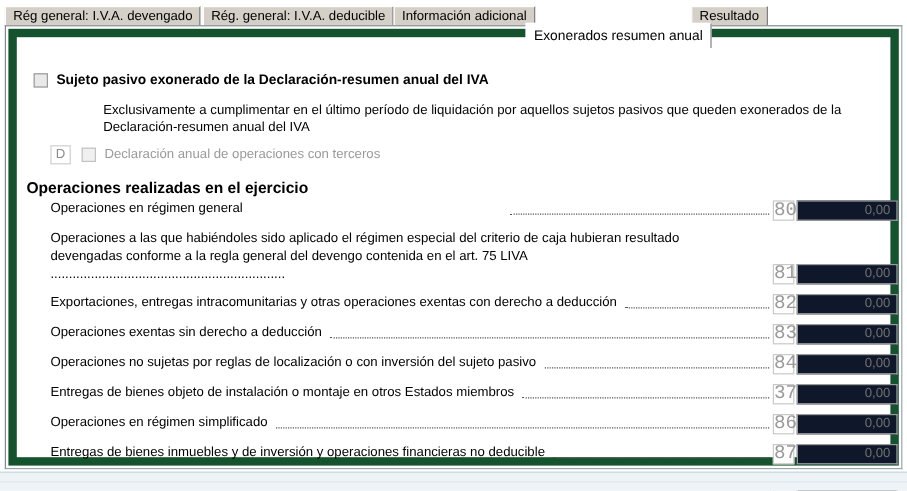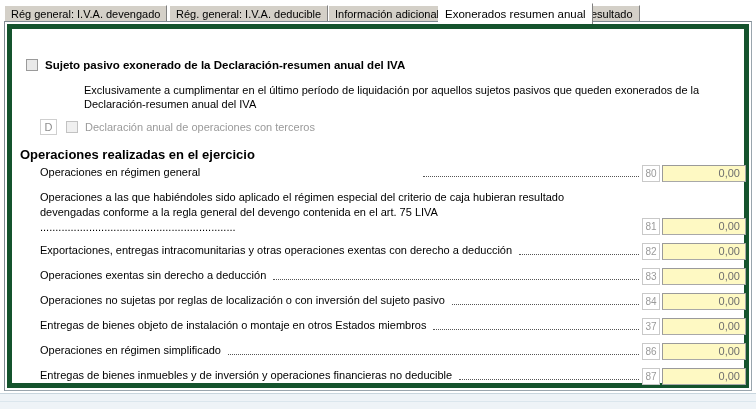--- a/index.html
+++ b/index.html
@@ -69,21 +69,21 @@
     border-bottom: none;
     border-top-color: #ffffff;
     border-left-color: #ffffff;
     box-sizing: border-box;
     font-size: 11px;
     color: #000000;
     white-space: nowrap;
     cursor: default;
   }
   .tab.active {
-    top: 0px;
+    top: 16px;
     height: 21px;
     line-height: 20px;
     background: #ffffff;
     border: 1px solid #808080;
     border-bottom: none;
     border-top-color: #ffffff;
     border-left-color: #ffffff;
     z-index: 5;
     font-size: 11.5px;
   }
@@ -100,21 +100,21 @@
     border-left-color: #7f8a92;
     background: #ffffff;
     box-sizing: border-box;
   }
   .panel-inner {
     position: absolute;
     left: 2px;
     top: 2px;
     right: 2px;
     bottom: 2px;
-    border: 5px solid #14532d;
+    border: 7px solid #14532d;
     background: #ffffff;
     box-sizing: border-box;
   }
 
   
   .cb-row {
     position: absolute;
     left: 14px;
     top: 30px;
     display: flex;
@@ -225,34 +225,35 @@
     margin: 0 3px 2px 3px;
     min-width: 8px;
   }
   .num-box {
     flex: 0 0 auto;
     width: 18px;
     height: 17px;
     border: 1px solid #c9c9c9;
     background: #ffffff;
     color: #9a9a9a;
-    font-size: 10px;
+    font-size: 16px;
     line-height: 15px;
     text-align: center;
     box-sizing: border-box;
     margin-right: 2px;
+    font-family: Liberation Mono, monospace;
   }
   .val-box {
     flex: 0 0 auto;
     width: 84px;
     height: 17px;
     border: 1px solid #a8a8a8;
     border-top-color: #9a9a9a;
     border-left-color: #9a9a9a;
-    background: #fef9c3;
+    background: #0f172a;
     color: #6e6e6e;
     font-size: 11px;
     line-height: 15px;
     text-align: right;
     padding-right: 5px;
     box-sizing: border-box;
     cursor: default;
   }
 
   

